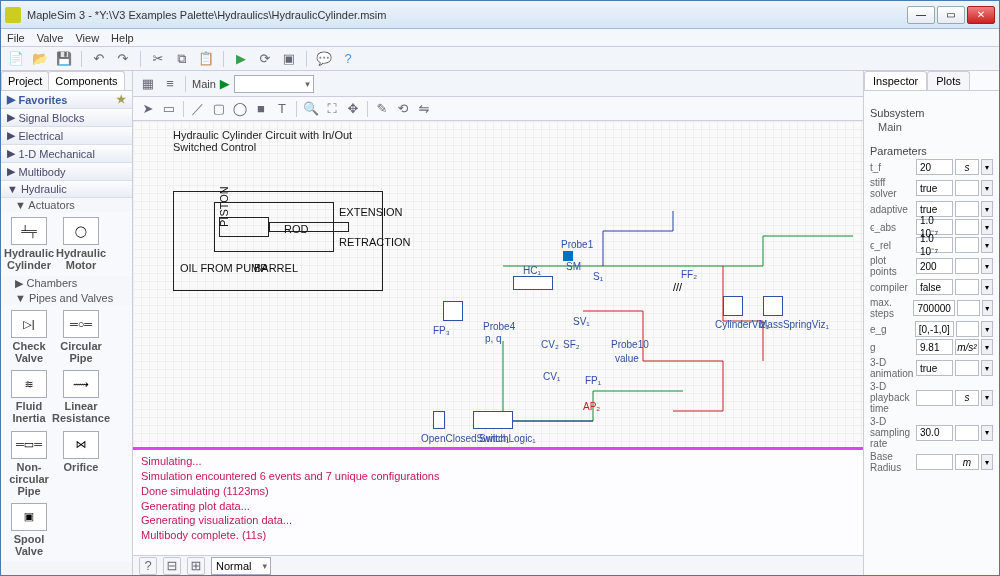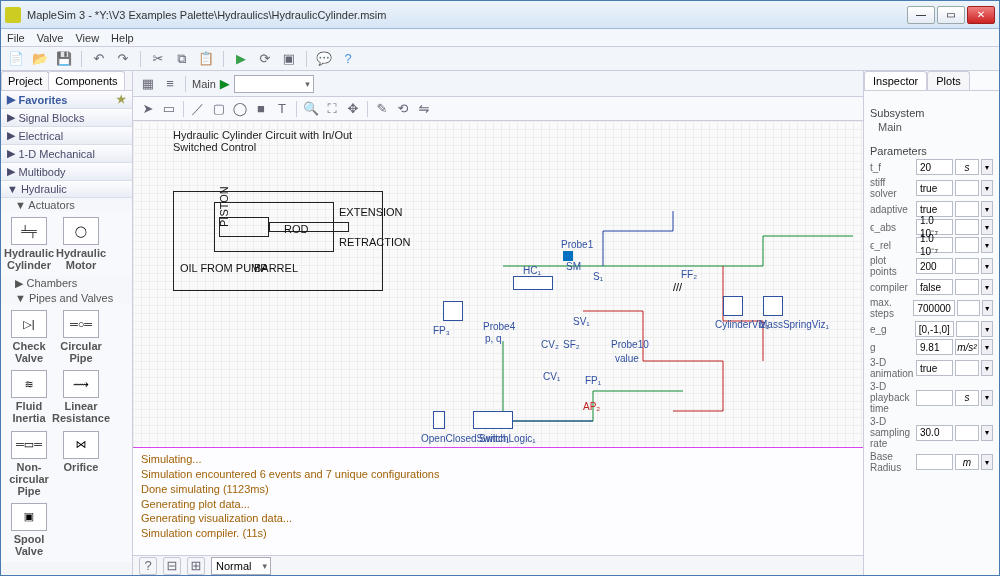--- a/index.html
+++ b/index.html
@@ -37,21 +37,21 @@
 .centertb { height: 26px; background: #f2f5fa; border-bottom: 1px solid #ccd; display: flex; align-items: center; padding: 0 6px; gap: 4px; }
 .combo { height: 18px; border: 1px solid #aab; background: #fff; padding: 0 18px 0 4px; position:relative; min-width:80px; display:flex; align-items:center;}
 .combo::after{content:"▾"; position:absolute; right:3px; color:#666; font-size:9px;}
 .centertb2 { height: 24px; background: #f7f9fd; border-bottom: 1px solid #ccd; display: flex; align-items: center; padding: 0 6px; gap: 3px; }
 .canvas { flex: 1; background: #fafafa; background-image: linear-gradient(#eee 1px, transparent 1px),linear-gradient(90deg,#eee 1px, transparent 1px); background-size: 8px 8px; position: relative; overflow:hidden;}
 .diagtitle { position:absolute; left:40px; top:8px; font-size:16px; color:#222;}
 .schematic { position:absolute; left:40px; top:70px; width:210px; height:100px; border:1px solid #222; font-size:9px; color:#111;}
 .schematic .lbl{position:absolute;}
 .complabel { position:absolute; font-size:10px; color:#3050a0;}
 .compbox { position:absolute; border:1px solid #3050a0; background:#fff; width:20px; height:20px;}
-.console { height: 108px; border-top: 1px solid #d946ef; background: #fdfdff; font-family: monospace; color: #a16207; padding: 4px 8px; overflow:auto; font-size:12px; line-height:1.35;}
+.console { height: 108px; border-top: 3px solid #d946ef; background: #fdfdff; font-family: monospace; color: #be185d; padding: 4px 8px; overflow:auto; font-size:12px; line-height:1.35;}
 .statusbar { height: 20px; border-top: 1px solid #ccd; display: flex; align-items: center; padding: 0 6px; gap: 6px; background:#f4f6fa;}
 .rightpanel { width: 136px; border-left: 1px solid #ccd; background: #fafbfd; display: flex; flex-direction: column; }
 .righttabs { height: 20px; display: flex; border-bottom: 1px solid #ccd;}
 .rtab { padding: 3px 8px; border: 1px solid #ccd; border-bottom:none; background:#f6f6f9; cursor:pointer; border-radius:3px 3px 0 0;}
 .rtab.active{background:#fff;}
 .insp { padding: 4px 6px; overflow-y:auto; flex:1;}
 .insp .hd { color:#444; margin: 12px 0 2px;}
 .paramrow { display: flex; align-items: center; gap: 2px; margin-bottom: 2px;}
 .paramrow .nm { width: 44px; color:#666; font-size:10px;}
 .paramrow .val { flex:1; height:16px; border:1px solid #b8bcc8; background:#fff; padding:0 3px; font-size:10px; display:flex; align-items:center;}
@@ -250,21 +250,21 @@
         <div class="complabel" style="left:346px; top:312px;">SwitchLogic₁</div>
 
       </div>
 
       <div class="console">
         <div>Simulating...</div>
         <div>Simulation encountered 6 events and 7 unique configurations</div>
         <div>Done simulating (1123ms)</div>
         <div>Generating plot data...</div>
         <div>Generating visualization data...</div>
-        <div>Simulation compiler. (11s)</div>
+        <div>Multibody complete. (11s)</div>
       </div>
 
       <div class="statusbar">
         <div class="tbtn glyph" style="border:1px solid #bbc;">?</div>
         <div class="tbtn glyph" style="border:1px solid #bbc;">⊟</div>
         <div class="tbtn glyph" style="border:1px solid #bbc;">⊞</div>
         <div class="combo" style="min-width:60px;">
             <span>Normal</span>
           </div>
       </div>

